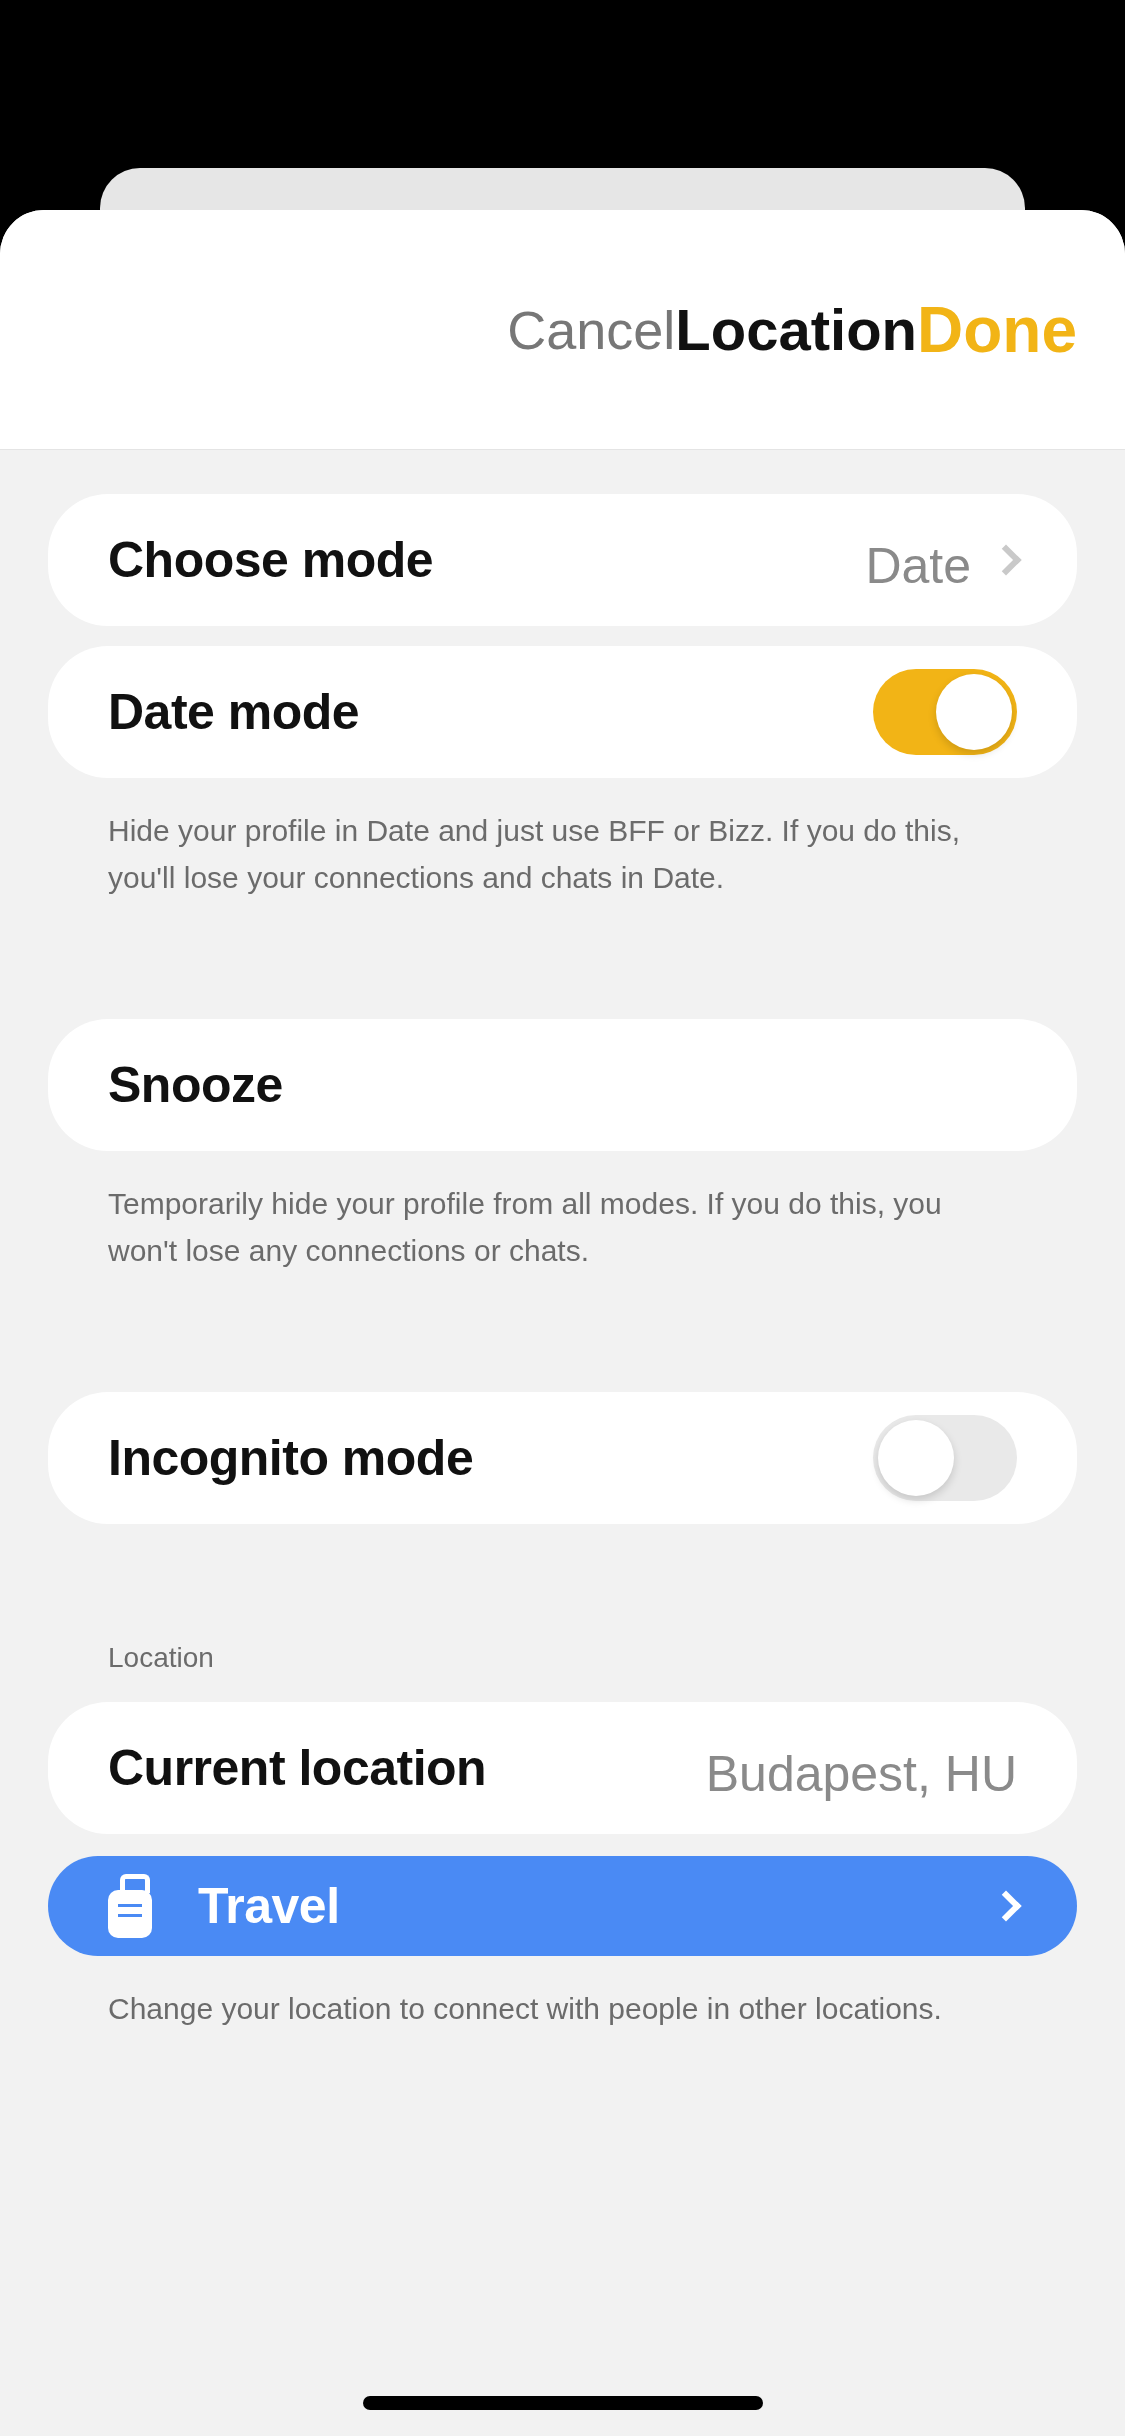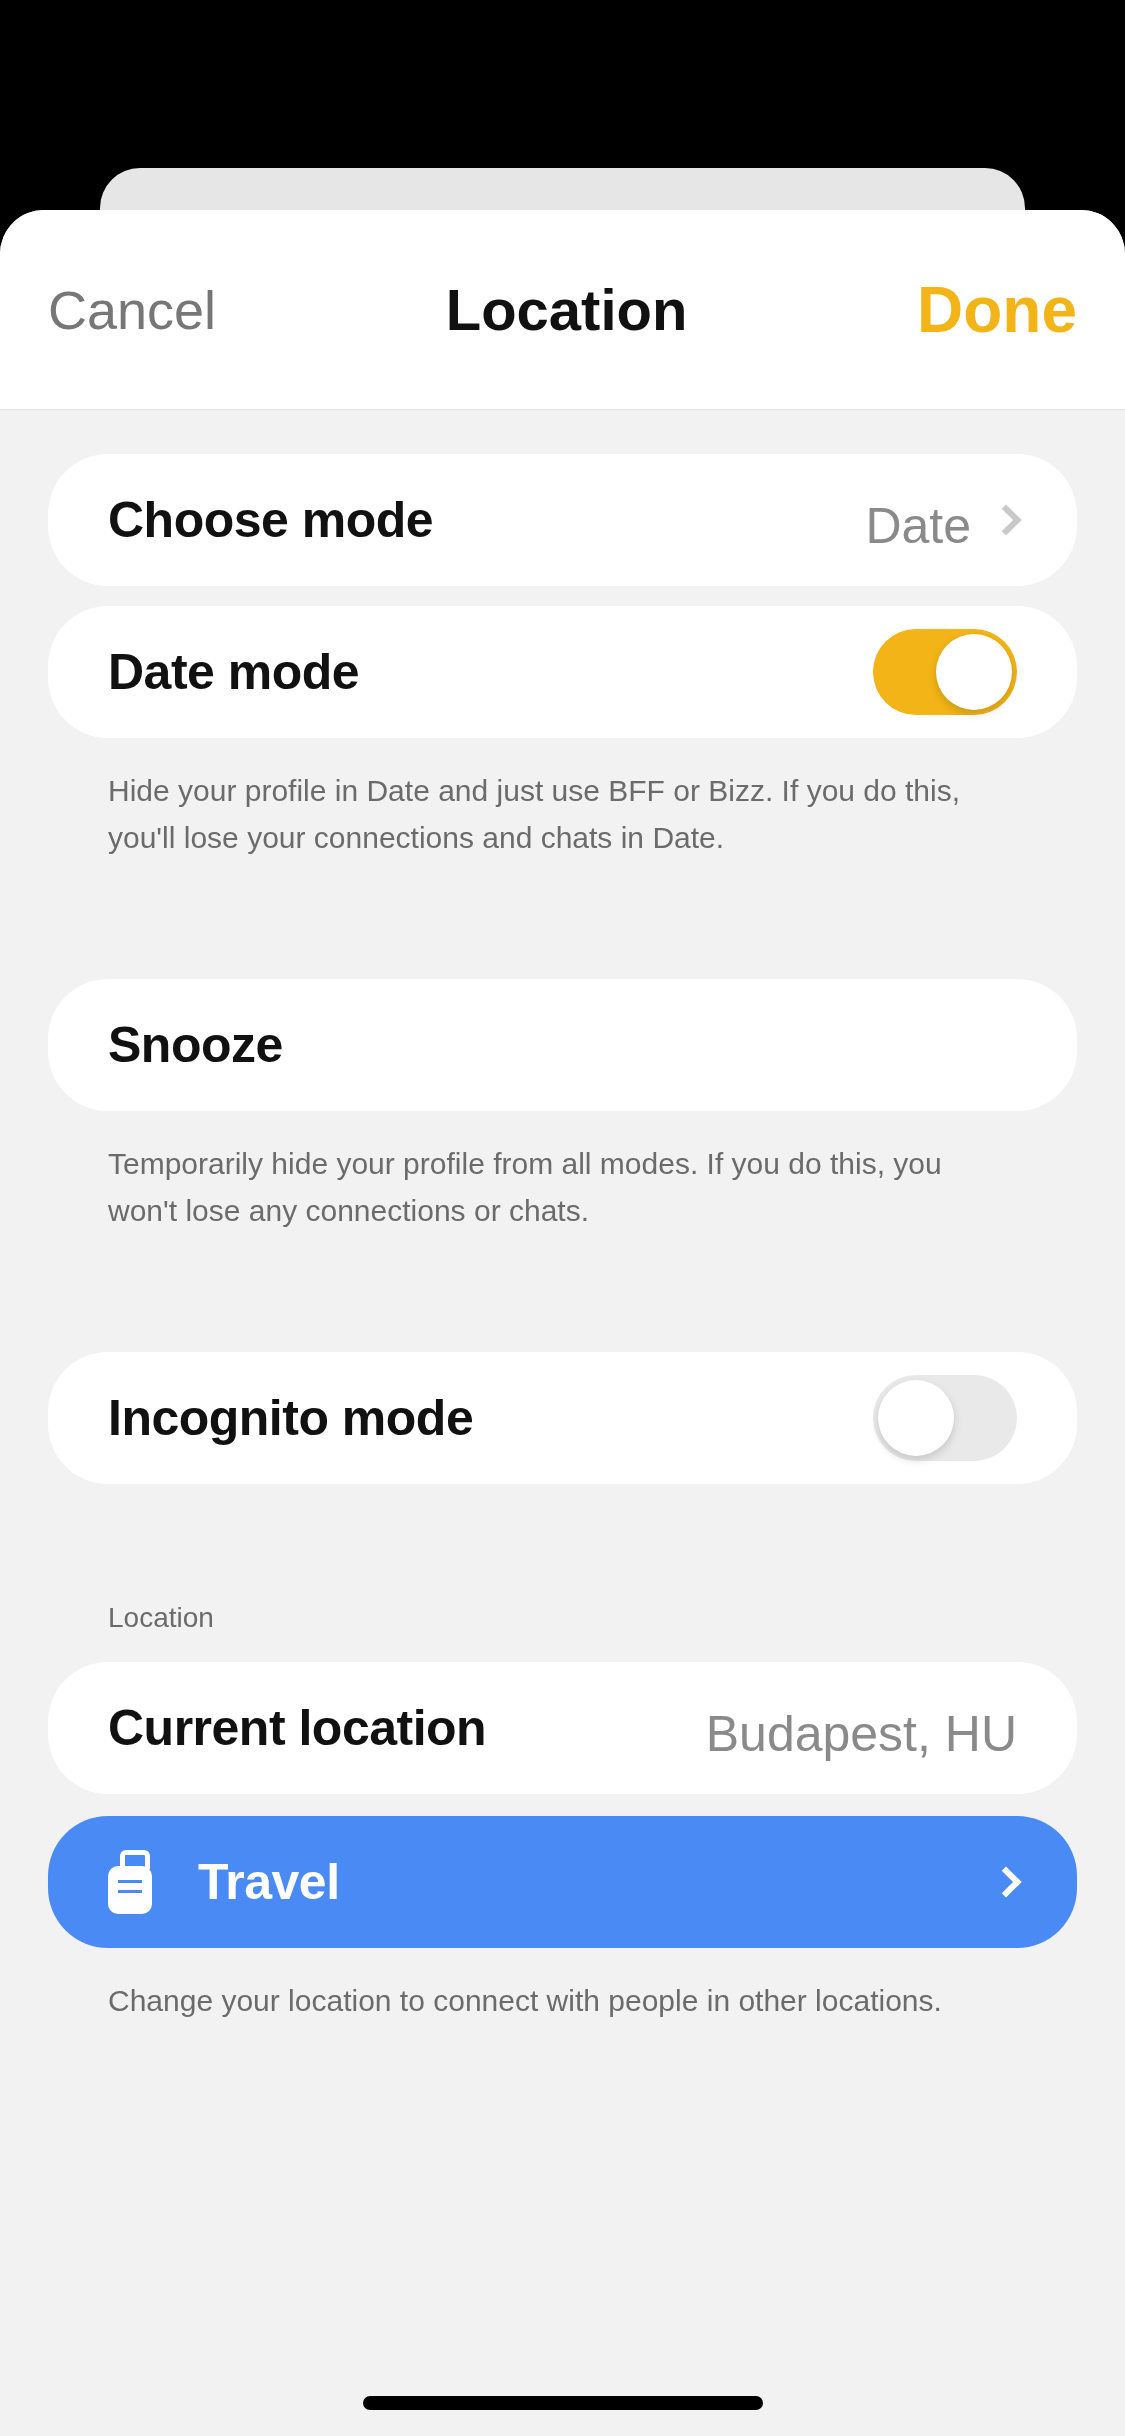--- a/index.html
+++ b/index.html
@@ -21,25 +21,25 @@
       top: 210px;
       left: 0;
       right: 0;
       bottom: 0;
       background: #f2f2f2;
       border-radius: 44px 44px 0 0;
       overflow: hidden;
     }
 
     .modal-header {
-      height: 200px;
+      height: 240px;
       background: #fff;
       display: flex;
       align-items: center;
-      justify-content: space-between;
+      justify-content: flex-end;
       padding: 15px 48px;
       border-bottom: 1px solid #e4e4e4;
     }
     .hdr-cancel { font-size: 54px; color: #777; font-weight: 400; }
     .hdr-title  { font-size: 58px; color: #111; font-weight: 600; }
     .hdr-done   { font-size: 64px; color: #f2b416; font-weight: 600; }
 
     .content { padding: 44px 48px 0 48px; }
 
     .row {
@@ -94,21 +94,21 @@
 
     .section-label {
       font-size: 28px;
       color: #6b6b6b;
       padding: 0 60px 28px 60px;
     }
 
     .travel-row {
       background: #4a8af4;
       border-radius: 60px;
-      height: 132px;
+      height: 100px;
       display: flex;
       align-items: center;
       padding: 0 60px;
       margin-top: 22px;
     }
     .travel-row .row-label { color: #fff; }
     .travel-row .chevron { border-color: #fff; }
 
     .luggage-icon {
       width: 44px;

